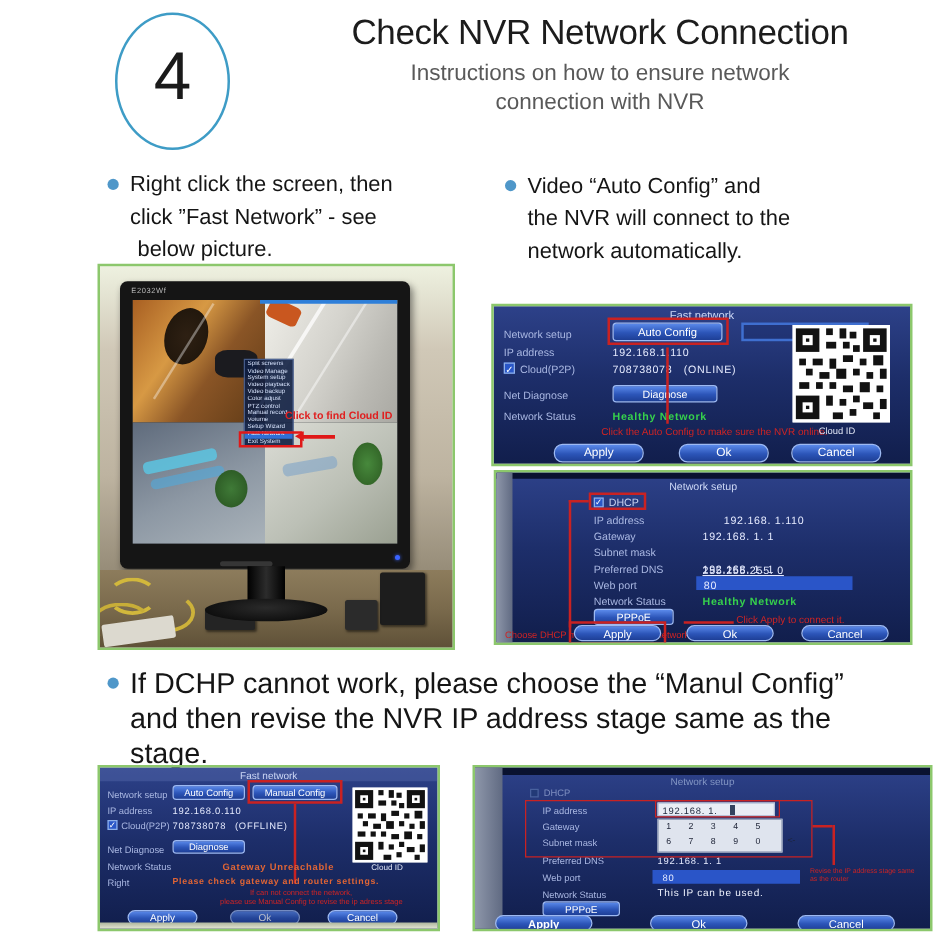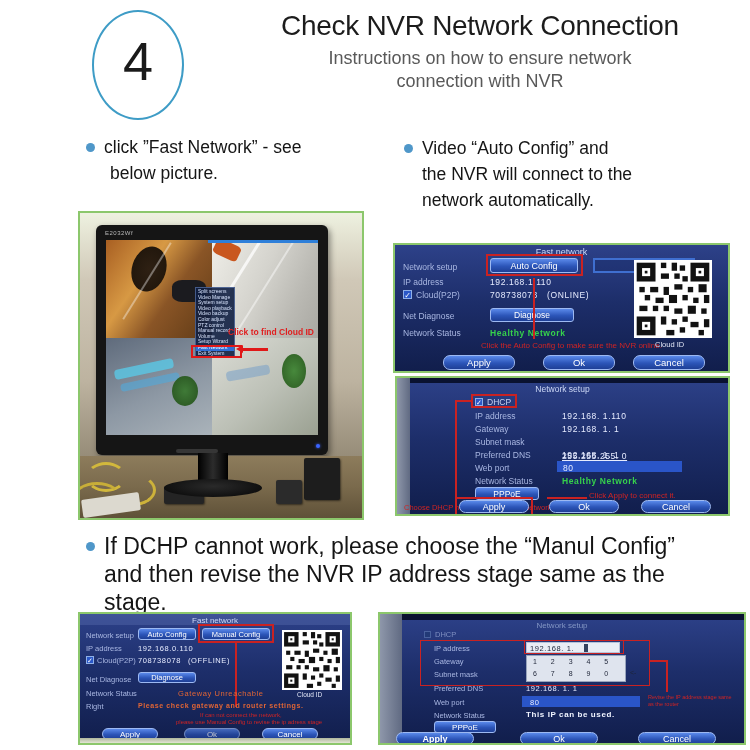--- a/index.html
+++ b/index.html
@@ -140,20 +140,21 @@
 
 <div id="step-circle">
   <div id="step-number">4</div>
 </div>
 <div id="page-title">Check NVR Network Connection</div>
 <div class="subtitle" style="top:48px;">Instructions on how to ensure network</div>
 <div class="subtitle" style="top:71px;">connection with NVR</div>
 
 <div class="bullet-dot" style="left:86px;top:143px;"></div>
 <div class="bullet-text" style="left:104px;top:134px;width:280px;">
+  <div>Right click the screen, then</div>
   <div>click ”Fast Network” - see</div>
   <div style="padding-left:6px;">below picture.</div>
 </div>
 <div class="bullet-dot" style="left:404px;top:144px;"></div>
 <div class="bullet-text" style="left:422px;top:135px;width:310px;">
   <div>Video “Auto Config” and</div>
   <div>the NVR will connect to the</div>
   <div>network automatically.</div>
 </div>
 
@@ -246,21 +247,21 @@
 </div>
 
 <div class="frame dlg" style="left:395px;top:376px;width:335px;height:140px;">
   <div class="darkband-t" style="height:5px;"></div>
   <div class="photoband-l" style="width:13px;"></div>
   <div class="dtitle" style="top:6px;font-size:8.5px;">Network setup</div>
   <div class="chk" style="left:78px;top:20px;width:8px;height:8px;font-size:7px;line-height:8px;">✓</div>
   <div class="lbl" style="left:90px;top:19px;font-size:8.5px;color:#c8d2f0;">DHCP</div>
   <div class="redbox" style="left:74px;top:16px;width:46px;height:14px;"></div>
   <div class="lbl" style="left:78px;top:33px;font-size:8.5px;">IP address</div>
-  <div class="val" style="left:165px;top:33px;font-size:8.5px;">192.168.  1.110</div>
+  <div class="val" style="left:182px;top:33px;font-size:8.5px;">192.168.  1.110</div>
   <div class="lbl" style="left:78px;top:46px;font-size:8.5px;">Gateway</div>
   <div class="val" style="left:165px;top:46px;font-size:8.5px;">192.168.  1.  1</div>
   <div class="lbl" style="left:78px;top:59px;font-size:8.5px;">Subnet mask</div>
   <div class="val" style="left:165px;top:73px;font-size:8.5px;text-decoration:underline;">255.255.255.  0</div>
   <div class="lbl" style="left:78px;top:72px;font-size:8.5px;">Preferred DNS</div>
   <div class="val" style="left:165px;top:72px;font-size:8.5px;">192.168.  1.  1</div>
   <div class="lbl" style="left:78px;top:85px;font-size:8.5px;">Web port</div>
   <div class="input-blue" style="left:160px;top:83px;width:125px;height:11px;"></div>
   <div class="val" style="left:166px;top:85px;font-size:8.5px;">80</div>
   <div class="lbl" style="left:78px;top:98px;font-size:8.5px;">Network Status</div>
@@ -294,21 +295,21 @@
   <div class="redline" style="left:155px;top:29px;width:1.5px;height:64px;"></div>
   <div class="lbl" style="left:6px;top:30px;font-size:7.5px;">IP address</div>
   <div class="val" style="left:58px;top:30px;font-size:7.5px;">192.168.0.110</div>
   <div class="chk" style="left:6px;top:42px;width:8px;height:8px;font-size:7px;line-height:8px;">✓</div>
   <div class="lbl" style="left:17px;top:42px;font-size:7.5px;">Cloud(P2P)</div>
   <div class="val" style="left:58px;top:42px;font-size:7.5px;">708738078</div>
   <div class="val" style="left:108px;top:42px;font-size:7.5px;">(OFFLINE)</div>
   <div class="lbl" style="left:6px;top:61px;font-size:7.5px;">Net Diagnose</div>
   <div class="btn btn-sq" style="left:58px;top:58px;width:58px;height:11px;font-size:7.5px;line-height:10px;">Diagnose</div>
   <div class="lbl" style="left:6px;top:75px;font-size:7.5px;">Network Status</div>
-  <div class="val orange" style="left:58px;top:75px;font-size:7.5px;font-weight:400;padding-left:40px;">Gateway Unreachable</div>
+  <div class="val orange" style="left:58px;top:75px;font-size:7.5px;font-weight:700;padding-left:40px;">Gateway Unreachable</div>
   <div class="lbl" style="left:6px;top:88px;font-size:7.5px;">Right</div>
   <div class="val orange" style="left:58px;top:88px;font-size:7px;font-weight:700;">Please check gateway and router settings.</div>
   <div class="rednote" style="left:120px;top:98px;font-size:6px;">If can not connect the network,</div>
   <div class="rednote" style="left:96px;top:105px;font-size:6px;">please use Manual Config to revise the ip adress stage</div>
   <svg class="qr" style="left:202px;top:16px;width:60px;height:60px;" viewBox="0 0 29 29">
       <use href="#qrp"></use>
     </svg>
   <div class="qr-caption" style="left:217px;top:77px;font-size:6.5px;">Cloud ID</div>
   <div class="btn" style="left:22px;top:114px;width:56px;height:12px;font-size:8px;line-height:11px;">Apply</div>
   <div class="btn" style="left:104px;top:114px;width:56px;height:12px;font-size:8px;line-height:11px;opacity:.7;">Ok</div>
@@ -332,21 +333,21 @@
     <div>1 2 3 4 5</div>
     <div>6 7 8 9 0</div>
   </div>
   <div class="val" style="left:250px;top:55px;font-size:7px;color:#1d2336;letter-spacing:0;">&lt;-</div>
   <div class="lbl" style="left:54px;top:70px;font-size:7.5px;">Preferred DNS</div>
   <div class="val" style="left:146px;top:70px;font-size:7.5px;">192.168.  1.  1</div>
   <div class="lbl" style="left:54px;top:84px;font-size:7.5px;">Web port</div>
   <div class="input-blue" style="left:142px;top:82px;width:118px;height:11px;"></div>
   <div class="val" style="left:150px;top:84px;font-size:7.5px;">80</div>
   <div class="lbl" style="left:54px;top:97px;font-size:7.5px;">Network Status</div>
-  <div class="val" style="left:146px;top:96px;font-size:8px;font-weight:700;color:#f0f4ff;">This IP can be used.</div>
+  <div class="val" style="left:146px;top:96px;font-size:8px;font-weight:400;color:#f0f4ff;">This IP can be used.</div>
   <div class="btn btn-sq" style="left:54px;top:107px;width:62px;height:12px;font-size:8px;line-height:11px;">PPPoE</div>
   <div class="redbox" style="left:40px;top:26px;width:230px;height:46px;border-width:1.5px;"></div>
   <div class="redbox" style="left:144px;top:26px;width:100px;height:14px;border-width:1.5px;"></div>
   <div class="redline" style="left:270px;top:46px;width:16px;height:1.5px;"></div>
   <div class="redline" style="left:286px;top:46px;width:1.5px;height:32px;"></div>
   <div class="rednote" style="left:268px;top:80px;font-size:5.5px;width:90px;white-space:normal;line-height:6.5px;">Revise the IP address stage same as the router</div>
   <div class="btn" style="left:16px;top:118px;width:78px;height:13px;font-size:9px;line-height:12px;font-weight:700;">Apply</div>
   <div class="btn" style="left:140px;top:118px;width:78px;height:13px;font-size:9px;line-height:12px;">Ok</div>
   <div class="btn" style="left:258px;top:118px;width:78px;height:13px;font-size:9px;line-height:12px;">Cancel</div>
 </div>

